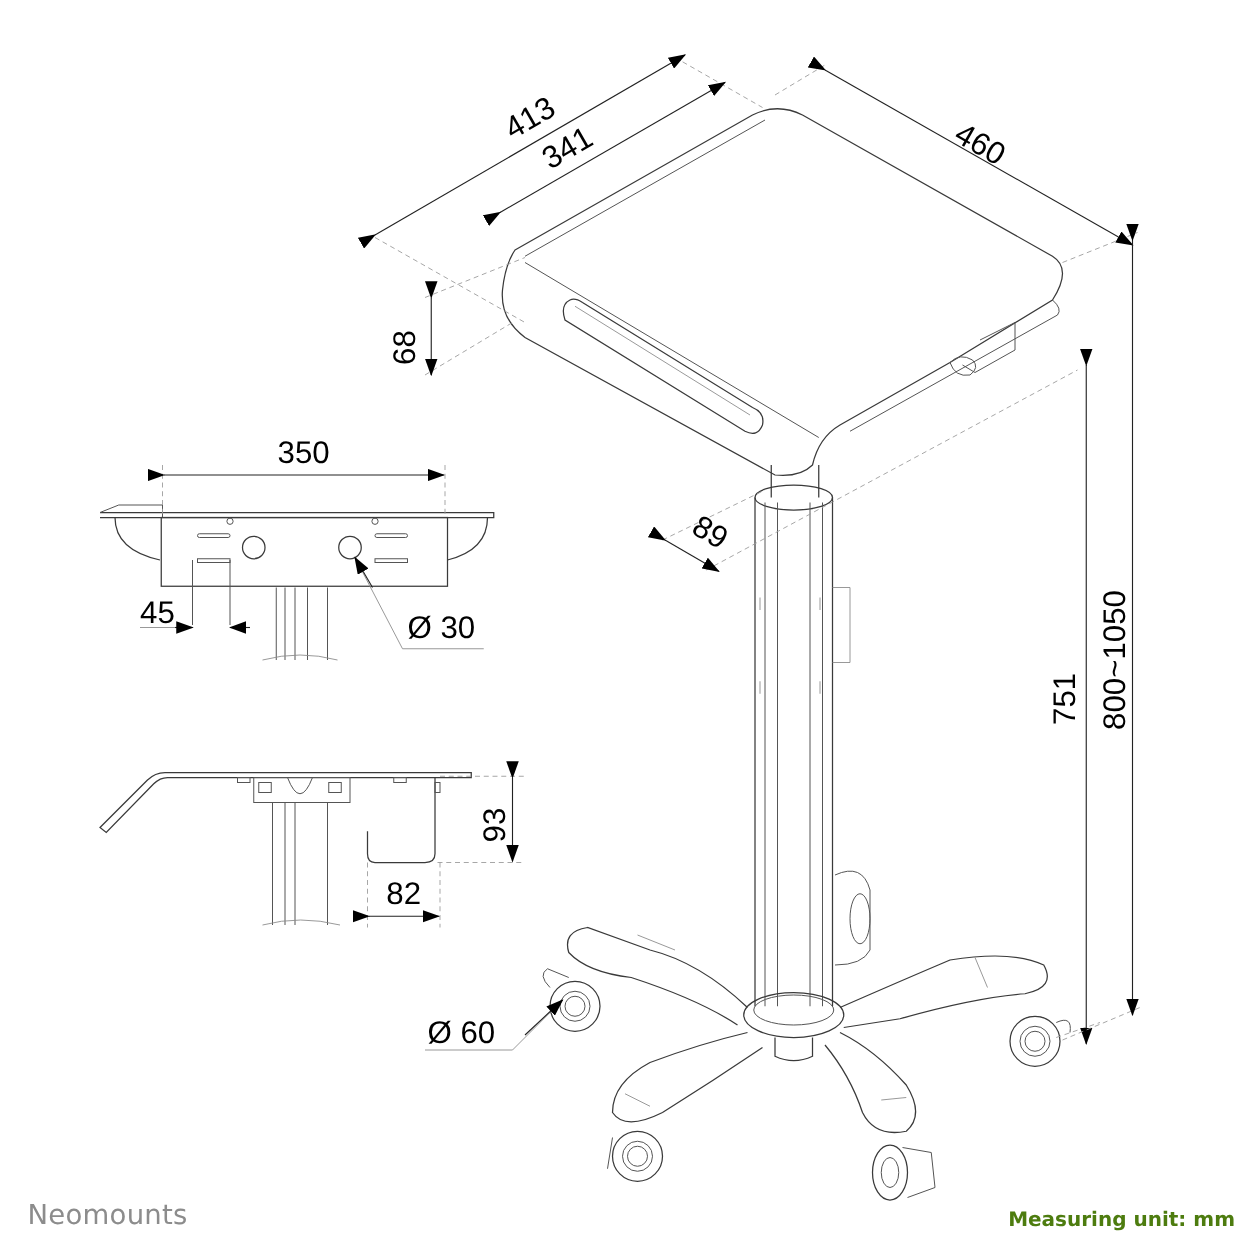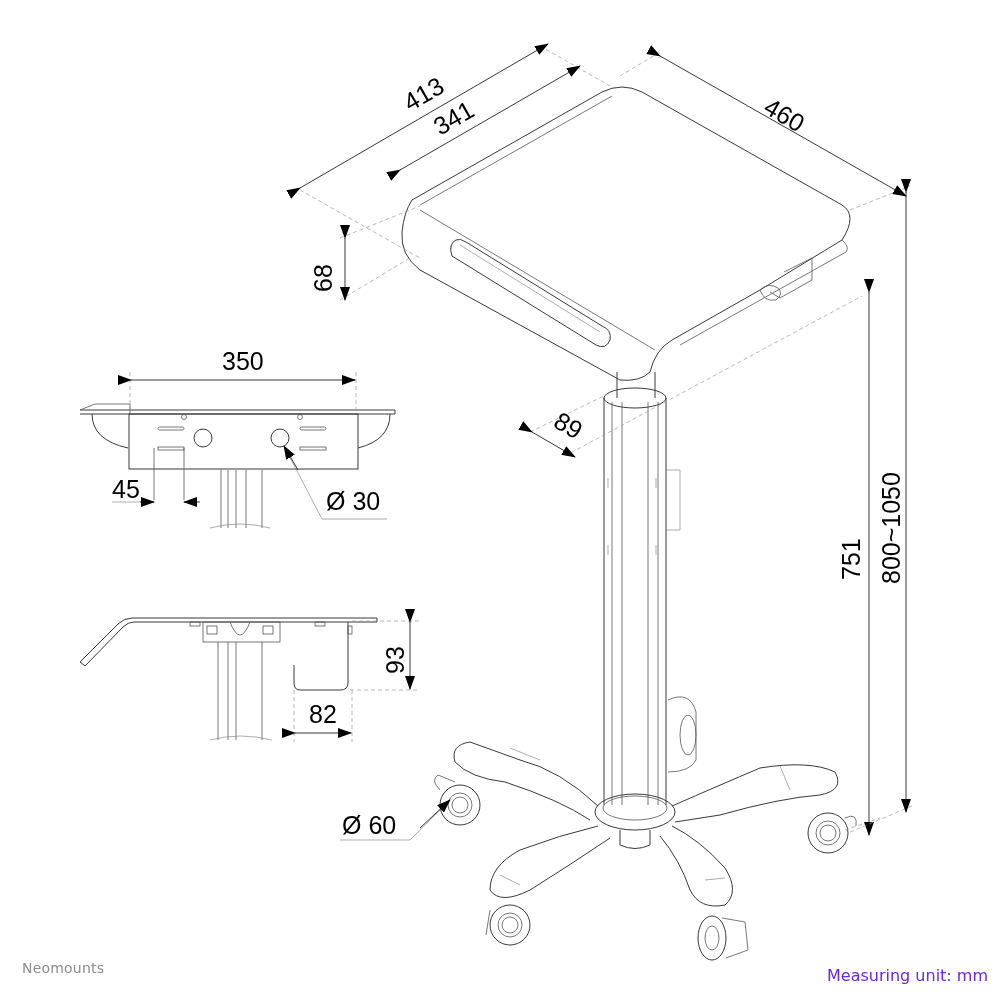--- a/index.html
+++ b/index.html
@@ -8,23 +8,23 @@
   svg#drawing { position: absolute; left: 0; top: 0; }
   .ln { fill: none; stroke: #3a3a3a; stroke-width: 1; }
   .ln2 { fill: none; stroke: #555; stroke-width: 0.8; }
   .thin { fill: none; stroke: #8a8a8a; stroke-width: 0.7; }
   .dash { fill: none; stroke: #9a9a9a; stroke-width: 0.7; stroke-dasharray: 4 3; }
   .dim { fill: none; stroke: #222; stroke-width: 0.9; }
   .fillw { fill: #ffffff; stroke: #3a3a3a; stroke-width: 1; }
   .arrow { fill: #000; }
   .dimtxt { font-family: "Liberation Sans", sans-serif; font-size: 25px; fill: #000; }
   .brand { position: absolute; left: 22px; top: 960px; font-family: "DejaVu Sans", sans-serif;
-           font-size: 14px; color: #8c8c8c; letter-spacing: 0.2px; }
+           font-size: 22px; color: #8c8c8c; letter-spacing: 0.2px; }
   .unit { position: absolute; right: 16px; top: 966px; font-family: "DejaVu Sans", sans-serif;
-          font-size: 16px; color: #6d28d9; }
+          font-size: 16px; color: #4d7c0f; font-weight: bold; }
 </style>
 </head>
 <body>
 
 <svg id="drawing" width="1004" height="1004" viewBox="0 0 1004 1004" xmlns="http://www.w3.org/2000/svg">
   <defs>
     <marker id="ah" markerWidth="14" markerHeight="10" refX="13" refY="5" orient="auto" markerUnits="userSpaceOnUse">
       <path d="M0,0 L14,5 L0,10 z" class="arrow"></path>
     </marker>
   </defs>

